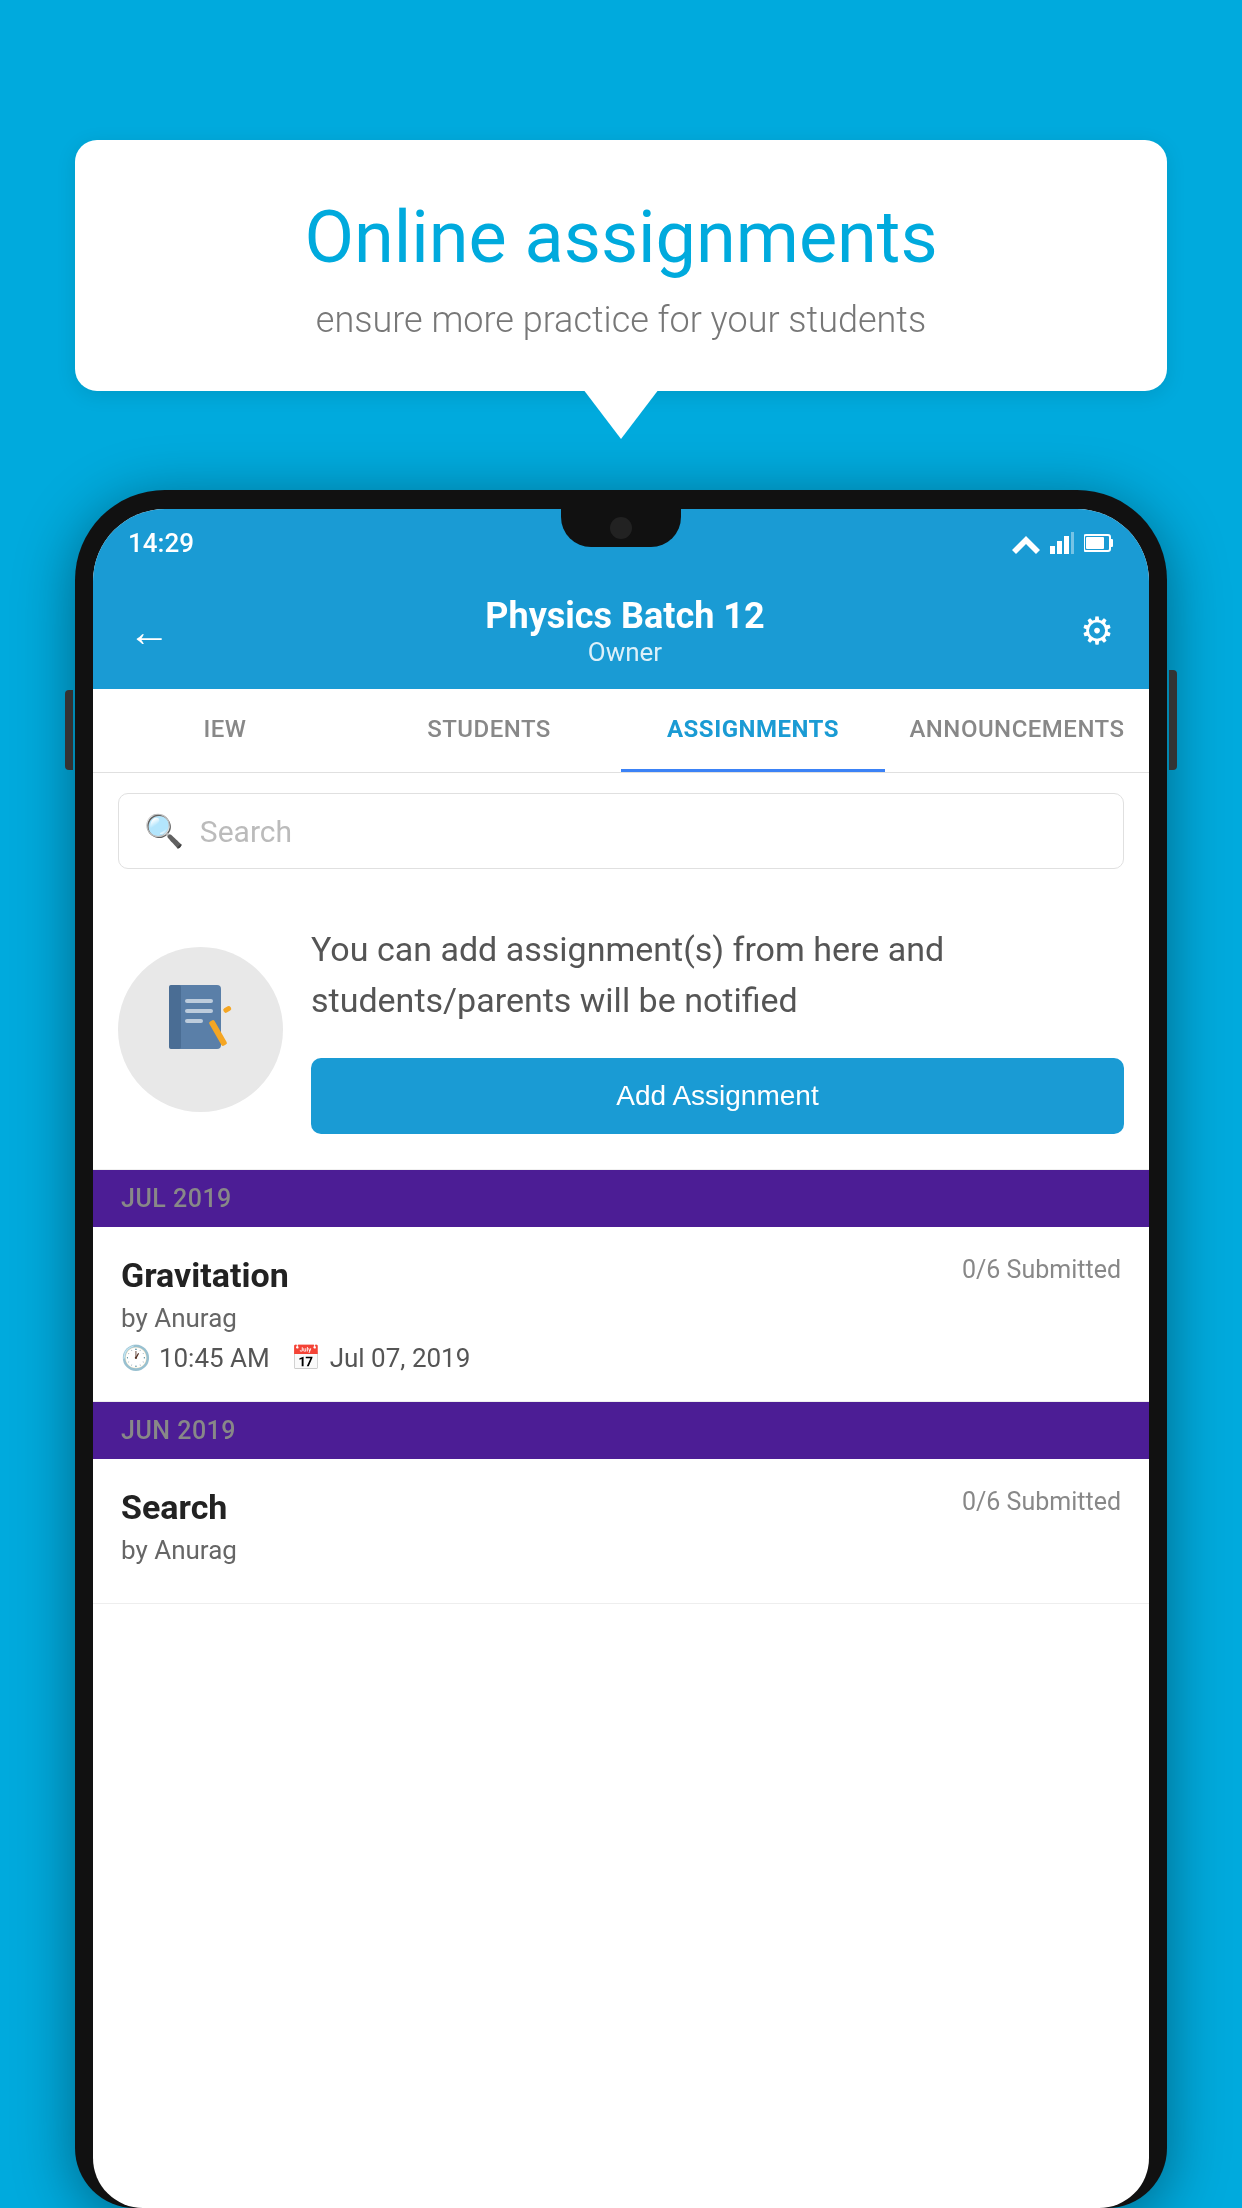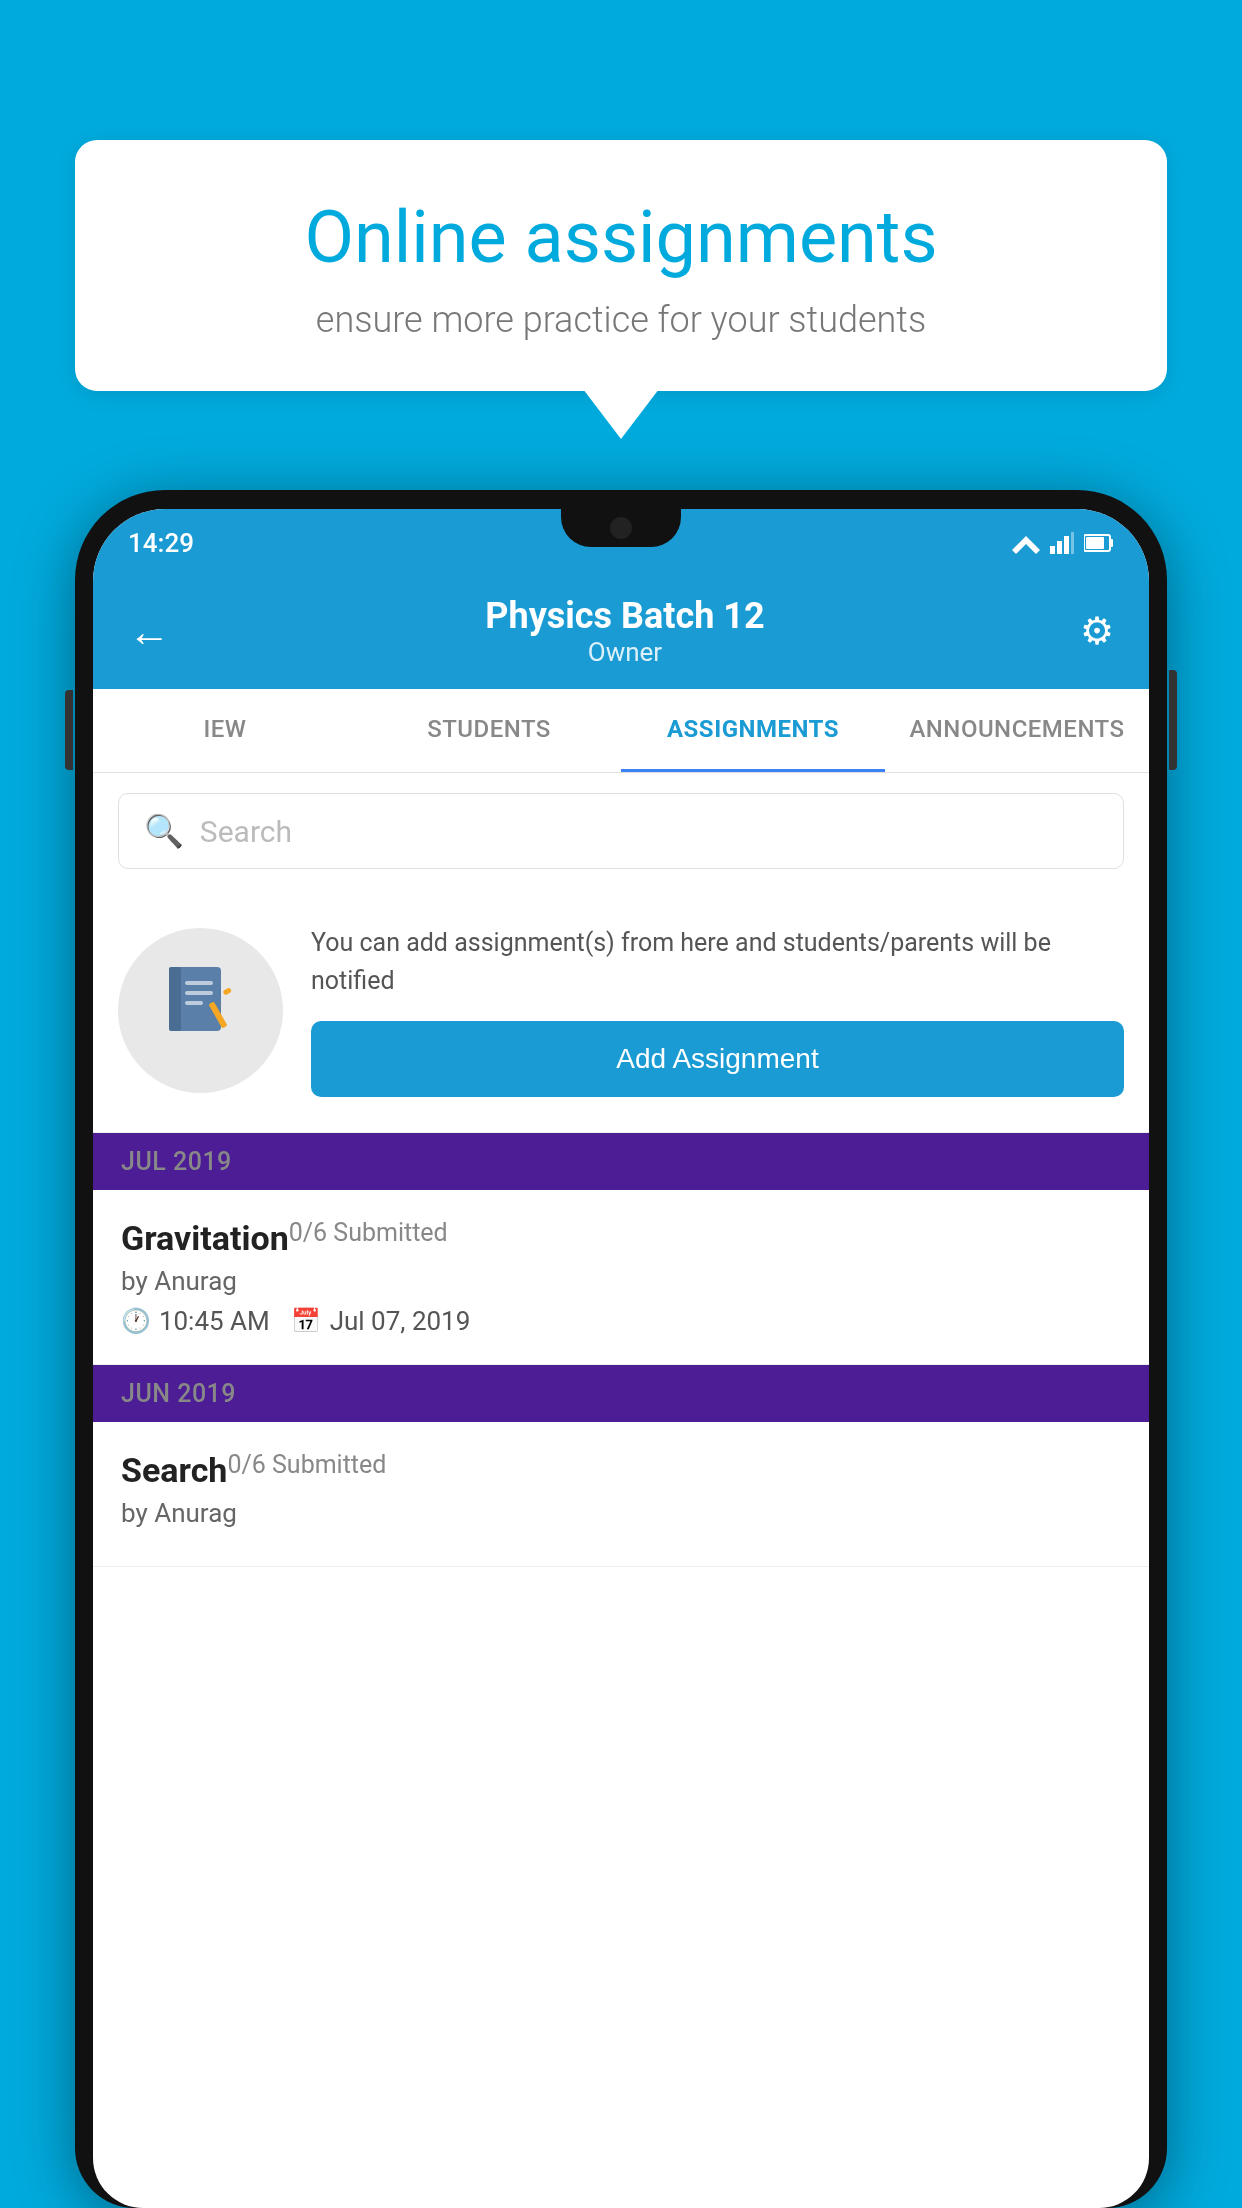--- a/index.html
+++ b/index.html
@@ -238,24 +238,24 @@
 
     .promo-icon-inner {
       font-size: 80px;
     }
 
     .promo-content {
       flex: 1;
     }
 
     .promo-text {
-      font-size: 25px;
+      font-size: 34px;
       color: #555;
       line-height: 1.5;
-      margin-bottom: 22px;
+      margin-bottom: 32px;
     }
 
     .add-assignment-btn {
       background: #1a9bd4;
       color: white;
       border: none;
       border-radius: 10px;
       padding: 22px 38px;
       font-size: 28px;
       font-weight: 500;
@@ -275,20 +275,21 @@
 
     
     .assignment-item {
       background: white;
       padding: 28px 28px;
       border-bottom: 1px solid #eee;
     }
 
     .assignment-top {
       display: flex;
+      justify-content: space-between;
       align-items: flex-start;
       margin-bottom: 8px;
     }
 
     .assignment-title {
       font-size: 34px;
       font-weight: 700;
       color: #222;
     }
 

